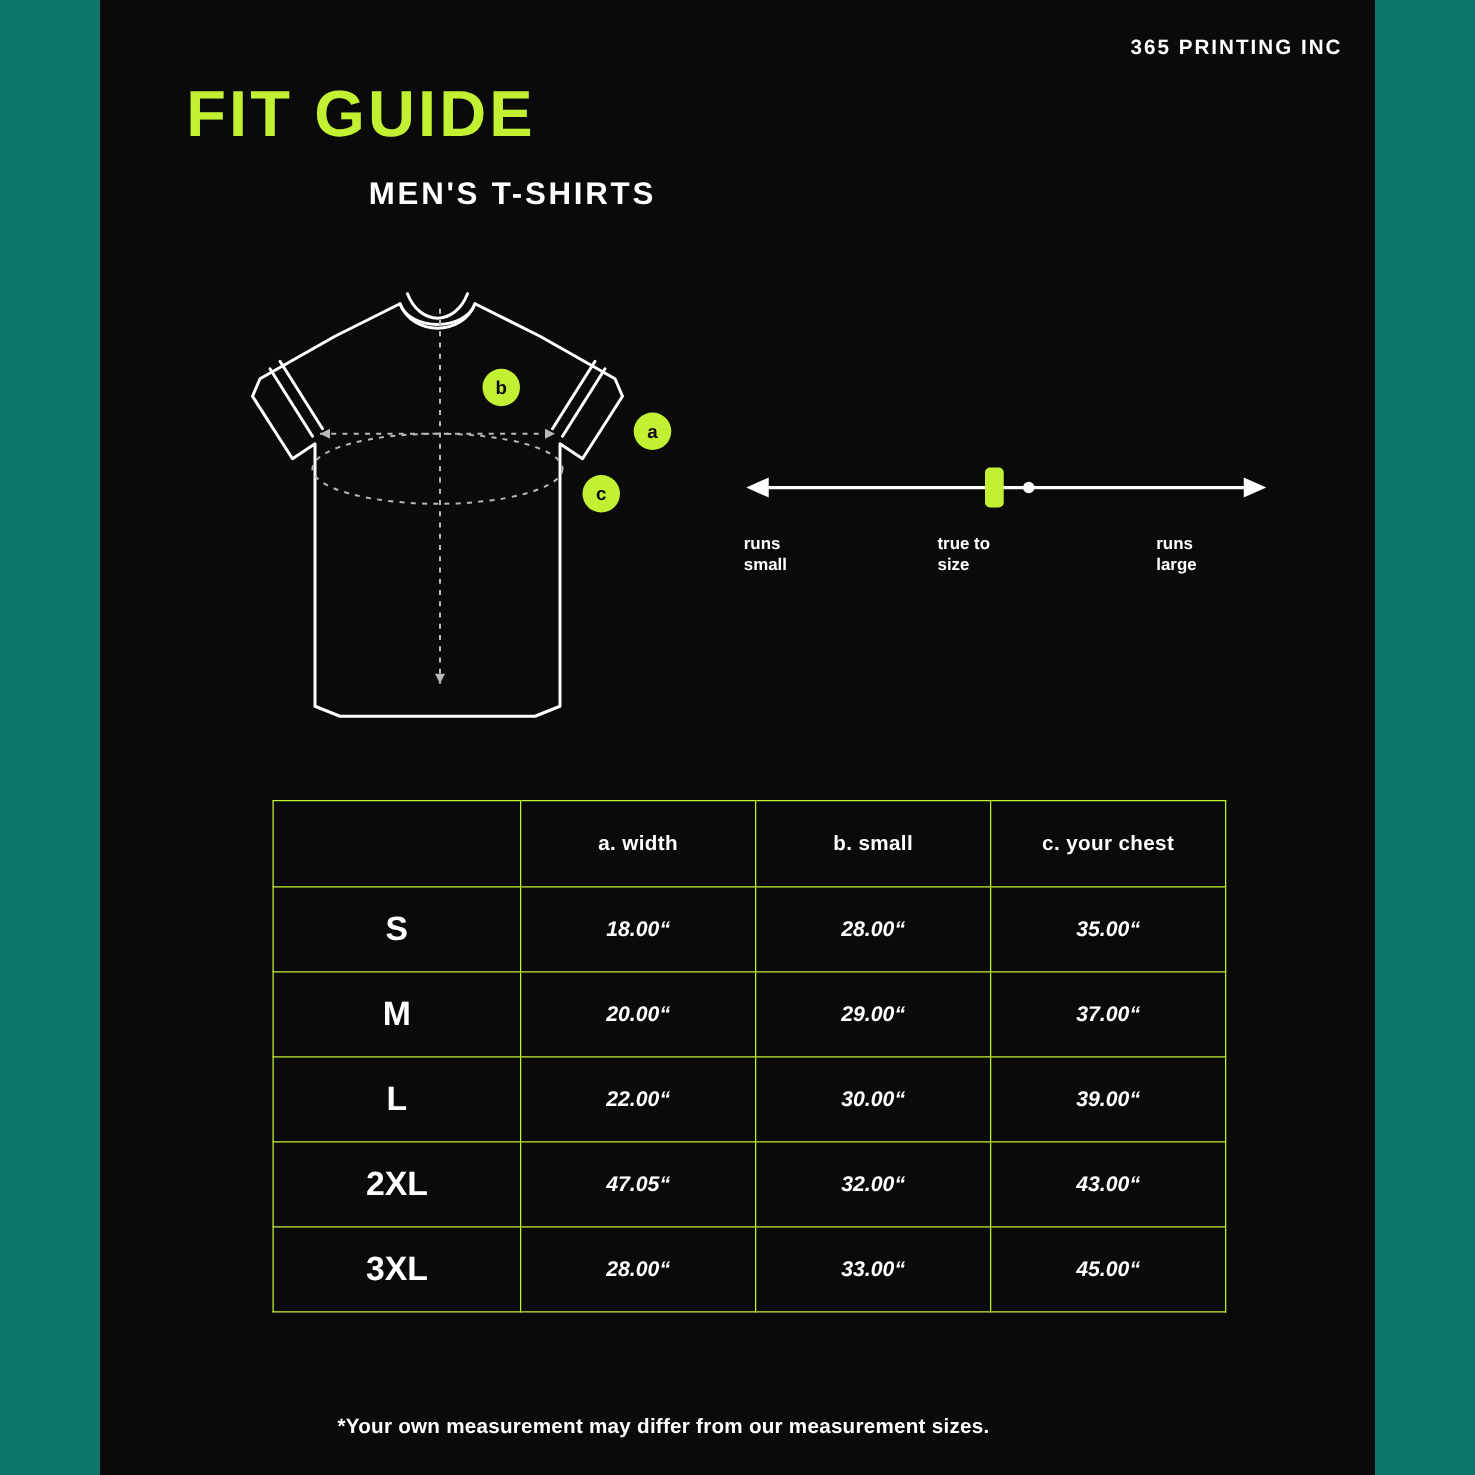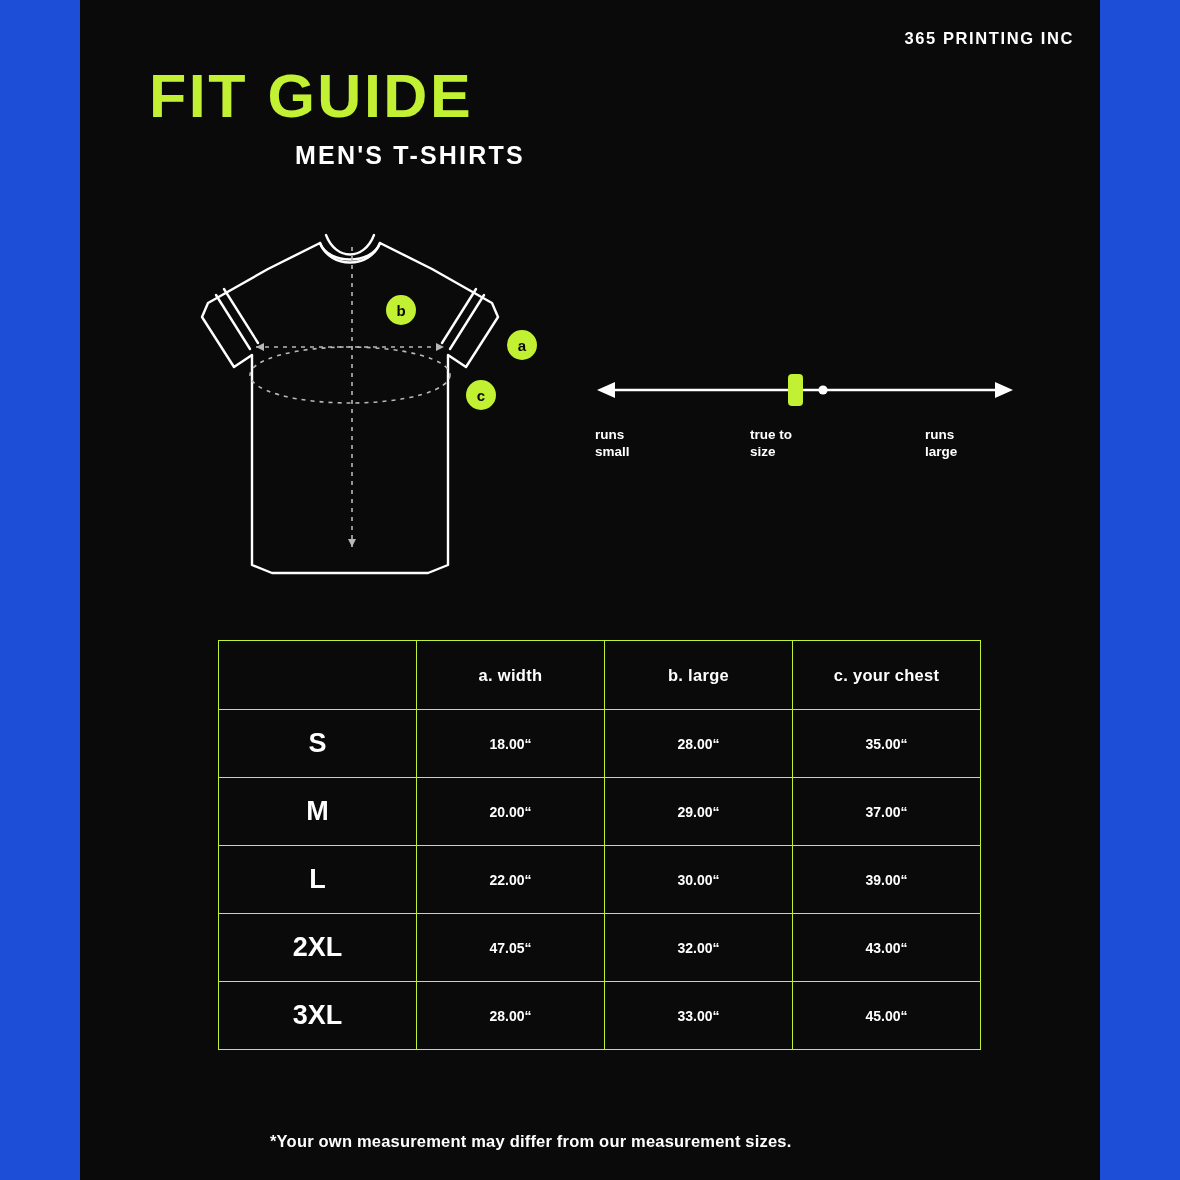--- a/index.html
+++ b/index.html
@@ -10,21 +10,21 @@
   body {
     width: 1180px;
     height: 1180px;
     font-family: "Liberation Sans", sans-serif;
     overflow: hidden;
   }
   #page {
     position: relative;
     width: 1180px;
     height: 1180px;
-    background: #1d4ed8;
+    background: #0f766e;
   }
   #canvas {
     position: absolute;
     left: 80px;
     top: 0px;
     width: 1020px;
     height: 1180px;
     background: #0a0a0a;
   }
 
@@ -36,21 +36,21 @@
     color: #ffffff;
     font-size: 16.5px;
     font-weight: bold;
     letter-spacing: 1.6px;
   }
   .title {
     position: absolute;
     left: 69px;
     top: 66px;
     color: #c2f032;
-    font-size: 61px;
+    font-size: 52px;
     font-weight: bold;
     letter-spacing: 2.5px;
     line-height: 1;
   }
   .subtitle {
     position: absolute;
     left: 215px;
     top: 141px;
     color: #ffffff;
     font-size: 25px;
@@ -131,22 +131,23 @@
   }
   table.size-table thead th.corner { border-color: #c2f032; }
   table.size-table tbody td {
     height: 65px;
   }
   td.size-name {
     font-size: 27px;
     font-weight: bold;
   }
   td.val {
-    font-size: 14px;
-    font-weight: bold;
+    font-size: 17px;
+    font-weight: bold;
+    font-style: italic;
   }
   .footnote {
     position: absolute;
     left: 190px;
     top: 1112px;
     color: #ffffff;
     font-size: 16.5px;
     font-weight: bold;
     letter-spacing: 0.2px;
     margin-top: 20px;
@@ -213,21 +214,21 @@
       <div class="scale-label lab-large">runs
 large</div>
     </div>
 
     <div class="table-wrap">
       <table class="size-table">
         <thead>
           <tr>
             <th class="corner" style="width:195px"></th>
             <th style="width:185px">a. width</th>
-            <th style="width:185px">b. large</th>
+            <th style="width:185px">b. small</th>
             <th style="width:185px">c. your chest</th>
           </tr>
         </thead>
         <tbody>
           <tr>
             <td class="size-name">S</td>
             <td class="val">18.00“</td>
             <td class="val">28.00“</td>
             <td class="val">35.00“</td>
           </tr>

